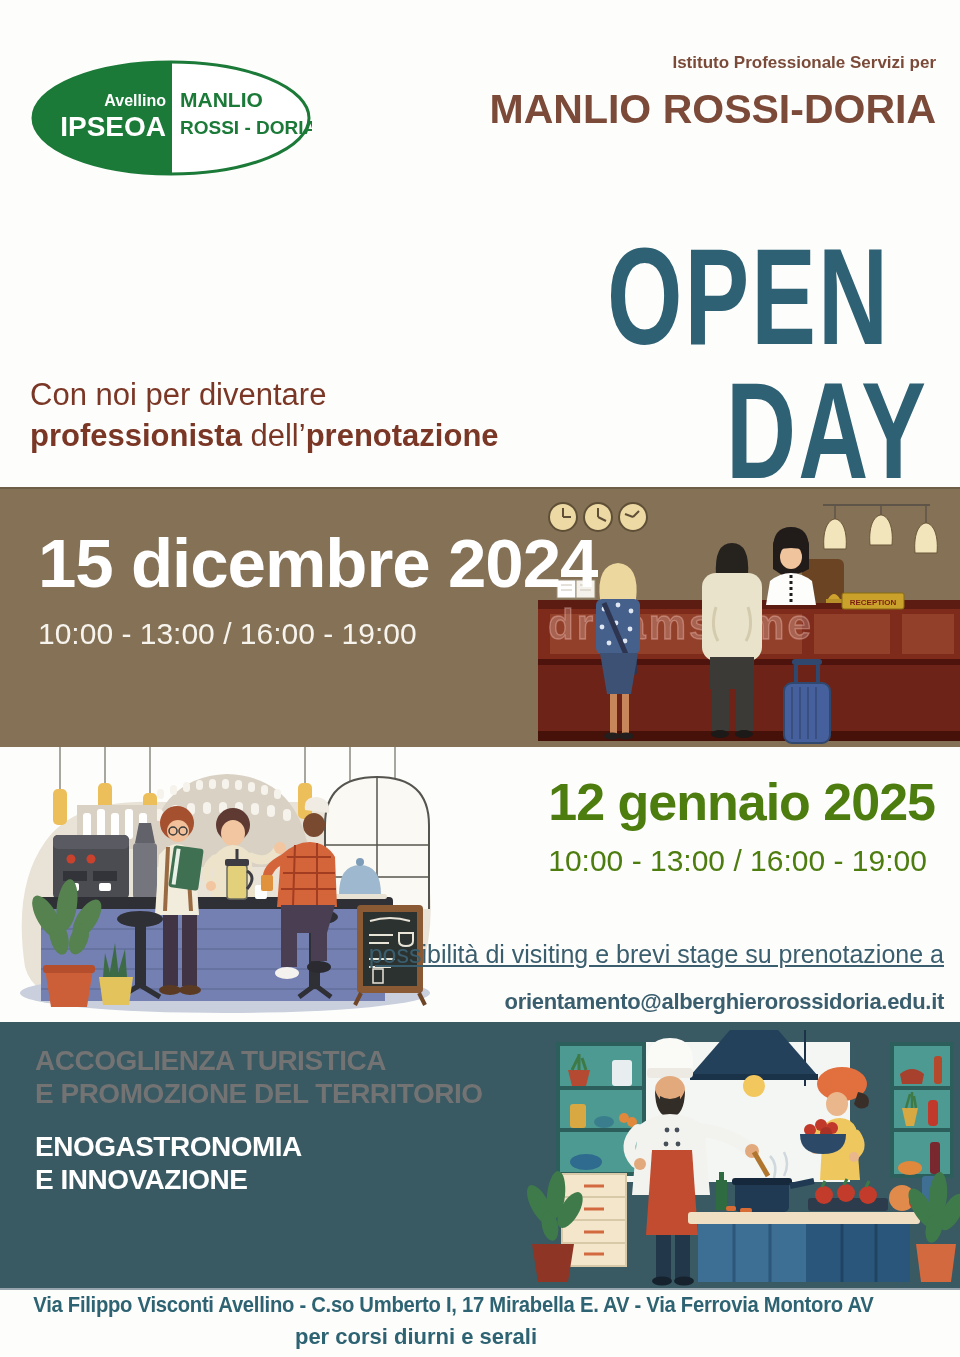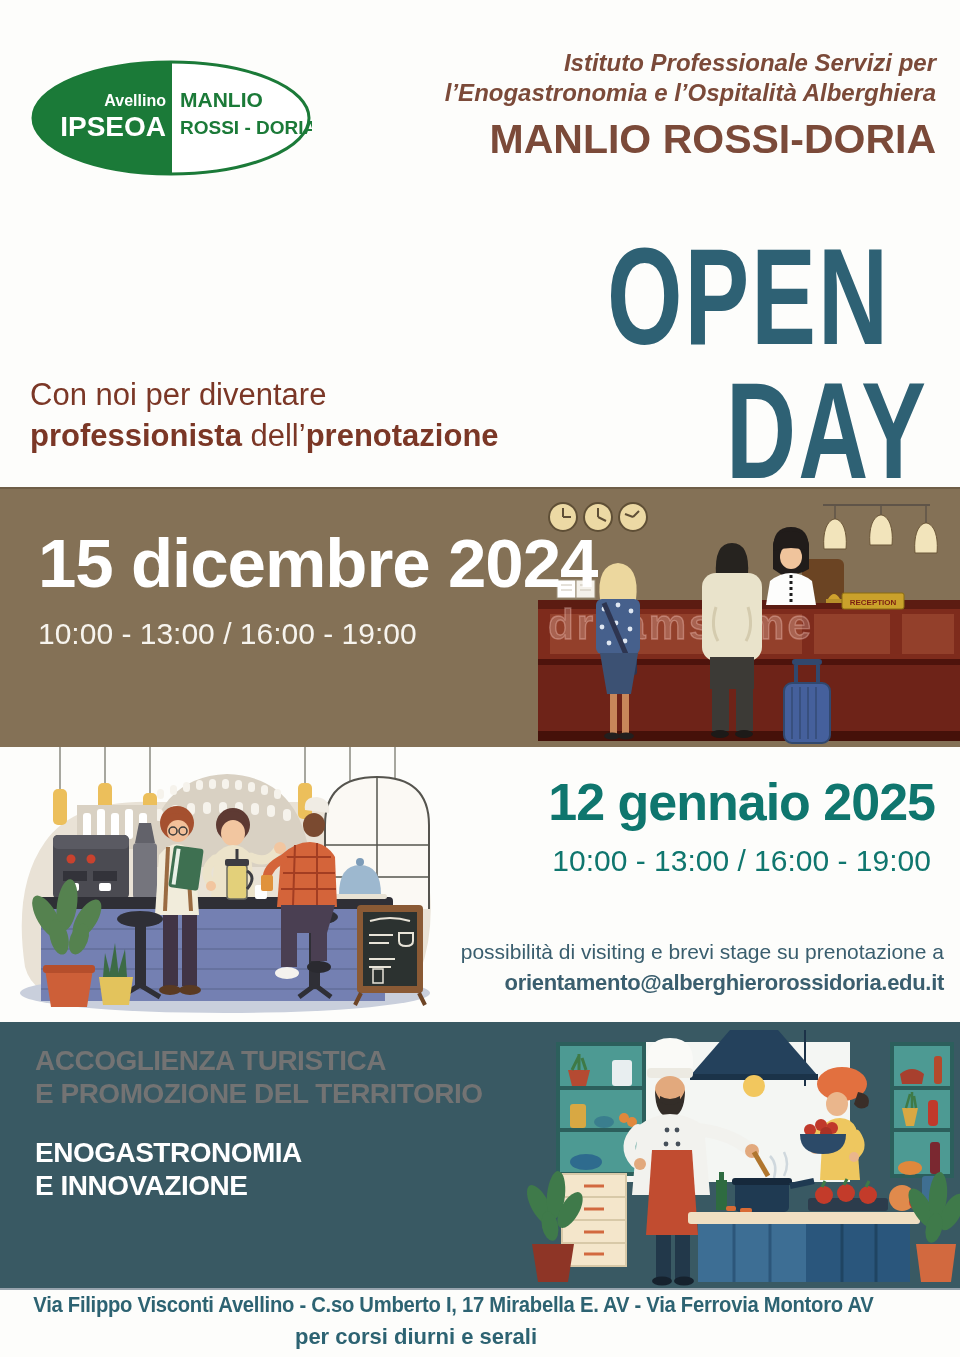--- a/index.html
+++ b/index.html
@@ -8,49 +8,49 @@
     background:#fdfdfb; font-family:"Liberation Sans", sans-serif;
   }
   
   .band-brown { position:absolute; left:0; top:487px; width:960px; height:258px;
                 background:#847156; border-top:2px solid #6f5e47; }
   .band-teal  { position:absolute; left:0; top:1022px; width:960px; height:266px;
                 background:#395963; border-bottom:2px solid #97a3ad; }
   
   .logo-wrap { position:absolute; left:30px; top:60px; width:282px; height:117px; }
   .header-block { position:absolute; right:24px; top:48px; text-align:right; color:#7b4a39; }
-  .header-line { font-size:24px; font-weight:bold; line-height:30px;font-style:italic; }
+  .header-line { font-size:17px; font-weight:bold; line-height:30px; }
   .header-name { font-size:41px; font-weight:bold; line-height:46px; margin-top:8px; letter-spacing:0px; }
   
   .open-word, .day-word {
     position:absolute; color:#2e6174; font-weight:bold; line-height:1;
     transform:scaleY(1.42); transform-origin:top right; letter-spacing:2px; z-index:5;
   }
   .open-word { right:70px; top:228px; font-size:97px; }
   .day-word  { right:32px; top:362px; font-size:97px; }
   
   .tagline { position:absolute; left:30px; top:374px; color:#7b3726; font-size:31px; line-height:41px; }
   .tagline b { font-weight:bold; }
   
   .event-dec { position:absolute; left:38px; top:524px; color:#ffffff; z-index:6; }
   .event-dec .date  { font-size:69px; font-weight:bold; letter-spacing:-1px; }
   .event-dec .times { font-size:30px; margin-top:14px; color:#f7f4ee; }
-  .event-jan { position:absolute; right:25px; top:772px; text-align:center; color:#0f766e; }
+  .event-jan { position:absolute; right:25px; top:772px; text-align:left; color:#4d7c0f; }
   .event-jan .date  { font-size:52px; font-weight:bold; letter-spacing:-1px; }
   .event-jan .times { font-size:30px; margin-top:12px; }
   .booking { position:absolute; right:16px; top:940px; text-align:right; color:#3a5e6e; }
-  .booking .line1 { font-size:21px; }
-  .booking .email { font-size:22px; font-weight:bold; margin-top:6px; letter-spacing:-0.3px; }
+  .booking .line1 { font-size:25px;text-decoration:underline; }
+  .booking .email { font-size:22px; font-weight:bold; margin-top:20px; letter-spacing:-0.3px; }
   
   .programs { position:absolute; left:35px; top:1044px; z-index:6; }
   .prog { font-weight:bold; font-size:28px; line-height:33px; letter-spacing:-0.5px; }
   .prog.cream { color:#737373; }
   .prog.orange { color:#d0503a; margin-top:29px; }
   .prog.white { color:#ffffff; }
-  .prog.white.first { margin-top:26px; }
+  .prog.white.first { margin-top:20px; }
   
   .footer { position:absolute; left:0; top:1292px; width:832px; text-align:center; color:#2d6372; font-weight:bold; }
   .footer .f1 { font-size:22px; white-space:nowrap; transform:scaleX(0.92); transform-origin:center; letter-spacing:-0.3px; }
   .footer .f2 { font-size:22px; margin-top:6px; }
   
   .illu { position:absolute; }
   .illu-reception { left:530px; top:487px; width:430px; height:258px; z-index:2; }
   .illu-bar { left:5px; top:747px; width:440px; height:270px; }
   .illu-kitchen { left:520px; top:1030px; width:440px; height:258px; z-index:2; }
 </style>
@@ -68,21 +68,20 @@
     <ellipse cx="141" cy="58" rx="138" ry="56" fill="#ffffff" stroke="#1b7a38" stroke-width="3"></ellipse>
     <rect x="0" y="0" width="142" height="117" fill="#1b7a38" clip-path="url(#ovalClip)"></rect>
     <text x="136" y="46" text-anchor="end" font-size="16" font-weight="bold" fill="#ffffff">Avellino</text>
     <text x="136" y="76" text-anchor="end" font-size="28" font-weight="bold" fill="#ffffff">IPSEOA</text>
     <text x="150" y="47" font-size="21" font-weight="bold" fill="#1b7a38">MANLIO</text>
     <text x="150" y="74" font-size="19" font-weight="bold" fill="#1b7a38">ROSSI - DORIA</text>
   </svg>
 
   <div class="header-block">
     <div class="header-line">Istituto Professionale Servizi per</div>
-    <div class="header-line">l’Enogastronomia  e l’Ospitalità Alberghiera</div>
     <div class="header-name">MANLIO ROSSI-DORIA</div>
   </div>
 
   <div class="open-word">OPEN</div>
   <div class="day-word">DAY</div>
 
   <div class="tagline">
     <div>Con noi per diventare</div>
     <div><b>professionista</b><span> dell’</span><b>prenotazione</b></div>
   </div>

